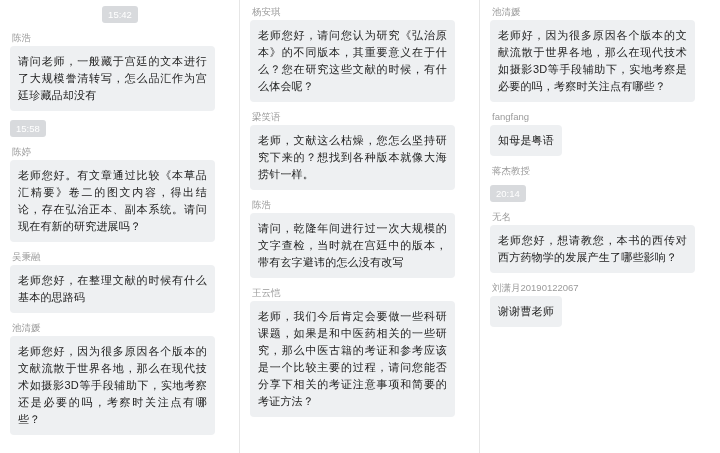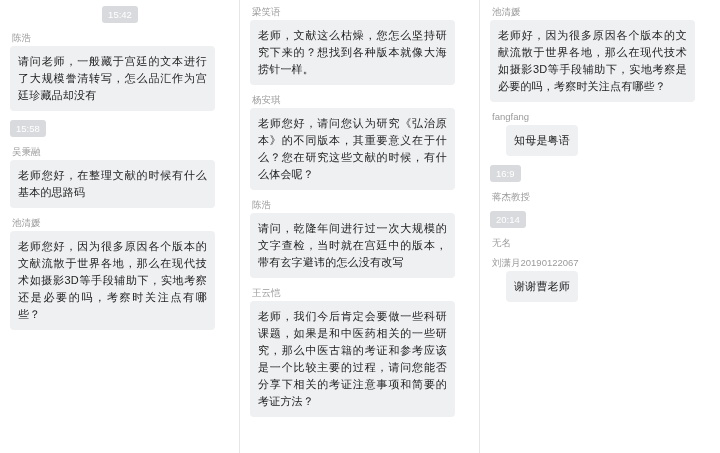--- a/index.html
+++ b/index.html
@@ -55,21 +55,20 @@
     letter-spacing: 0.2px;
     text-align: justify;
     word-break: break-all;
     box-sizing: border-box;
   }
   .bubble.wide {
     width: 205px;
   }
   .bubble.narrow {
     width: auto;
-    margin-left: 16px;
   }
   .timestamp-row {
     display: flex;
     margin-bottom: 9px;
   }
   .timestamp-row.center { justify-content: center; }
   .timestamp-row.right { justify-content: flex-start; }
   .timestamp {
     background: #d8dadd;
     color: #ffffff;
@@ -85,36 +84,34 @@
 <div class="board">
   <div class="column" id="col-0">
     <div class="col-sep" style="right:0"></div>
   <div class="timestamp-row center">
         <span class="timestamp">15:42</span>
       </div>
       <div class="msg"><div class="sender">陈浩</div><div class="bubble wide">请问老师，一般藏于宫廷的文本进行了大规模誊清转写，怎么品汇作为宫廷珍藏品却没有</div></div>
       <div class="timestamp-row right">
         <span class="timestamp">15:58</span>
       </div>
+      <div class="msg"><div class="sender">陈婷</div><div class="bubble wide">老师您好。有文章通过比较《本草品汇精要》卷二的图文内容，得出结论，存在弘治正本、副本系统。请问现在有新的研究进展吗？</div></div>
       <div class="msg"><div class="sender">吴秉融</div><div class="bubble wide">老师您好，在整理文献的时候有什么基本的思路码</div></div>
       <div class="msg"><div class="sender">池清媛</div><div class="bubble wide">老师您好，因为很多原因各个版本的文献流散于世界各地，那么在现代技术如摄影3D等手段辅助下，实地考察还是必要的吗，考察时关注点有哪些？</div></div>
     </div>
   <div class="column" id="col-1">
     <div class="col-sep" style="right:0"></div>
-  <div class="msg"><div class="sender">梁笑语</div><div class="bubble wide">老师，文献这么枯燥，您怎么坚持研究下来的？想找到各种版本就像大海捞针一样。</div></div>
-      <div class="msg"><div class="sender">杨安琪</div><div class="bubble wide">老师您好，请问您认为研究《弘治原本》的不同版本，其重要意义在于什么？您在研究这些文献的时候，有什么体会呢？</div></div>
+  <div class="msg"><div class="sender">杨安琪</div><div class="bubble wide">老师您好，请问您认为研究《弘治原本》的不同版本，其重要意义在于什么？您在研究这些文献的时候，有什么体会呢？</div></div>
+      <div class="msg"><div class="sender">梁笑语</div><div class="bubble wide">老师，文献这么枯燥，您怎么坚持研究下来的？想找到各种版本就像大海捞针一样。</div></div>
       <div class="msg"><div class="sender">陈浩</div><div class="bubble wide">请问，乾隆年间进行过一次大规模的文字查检，当时就在宫廷中的版本，带有玄字避讳的怎么没有改写</div></div>
       <div class="msg"><div class="sender">王云恺</div><div class="bubble wide">老师，我们今后肯定会要做一些科研课题，如果是和中医药相关的一些研究，那么中医古籍的考证和参考应该是一个比较主要的过程，请问您能否分享下相关的考证注意事项和简要的考证方法？</div></div>
     </div>
   <div class="column" id="col-2">
       <div class="msg"><div class="sender">池清媛</div><div class="bubble wide">老师好，因为很多原因各个版本的文献流散于世界各地，那么在现代技术如摄影3D等手段辅助下，实地考察是必要的吗，考察时关注点有哪些？</div></div>
       <div class="msg"><div class="sender">fangfang</div><div class="bubble narrow">知母是粤语</div></div>
-      <div class="timestamp-row right">
-        <span class="timestamp">16:9</span>
-      </div>
       <div class="msg"><div class="sender">蒋杰教授</div></div>
       <div class="timestamp-row right">
         <span class="timestamp">20:14</span>
       </div>
-      <div class="msg"><div class="sender">无名</div></div>
+      <div class="msg"><div class="sender">无名</div><div class="bubble wide">老师您好，想请教您，本书的西传对西方药物学的发展产生了哪些影响？</div></div>
       <div class="msg"><div class="sender">刘潇月20190122067</div><div class="bubble narrow">谢谢曹老师</div></div>
     </div>
 </div>
 
 </body></html>

